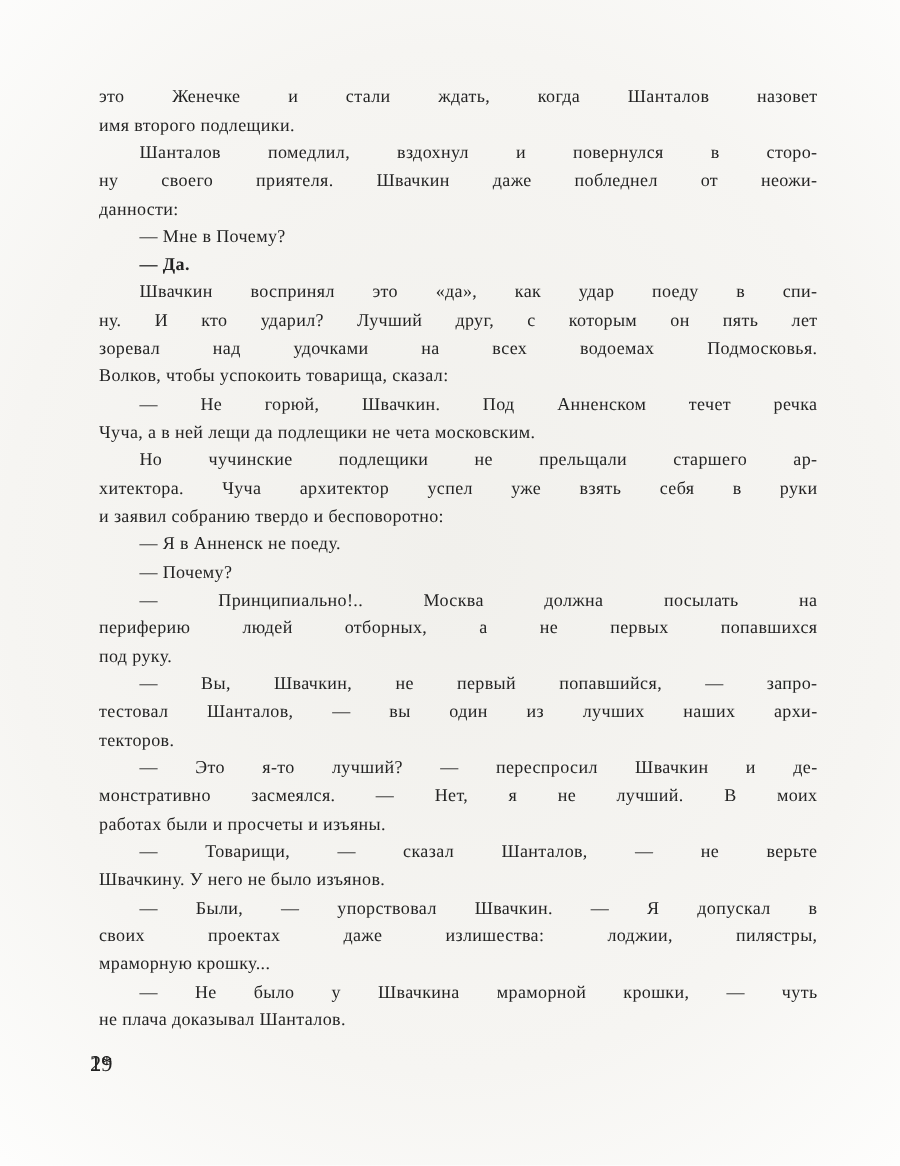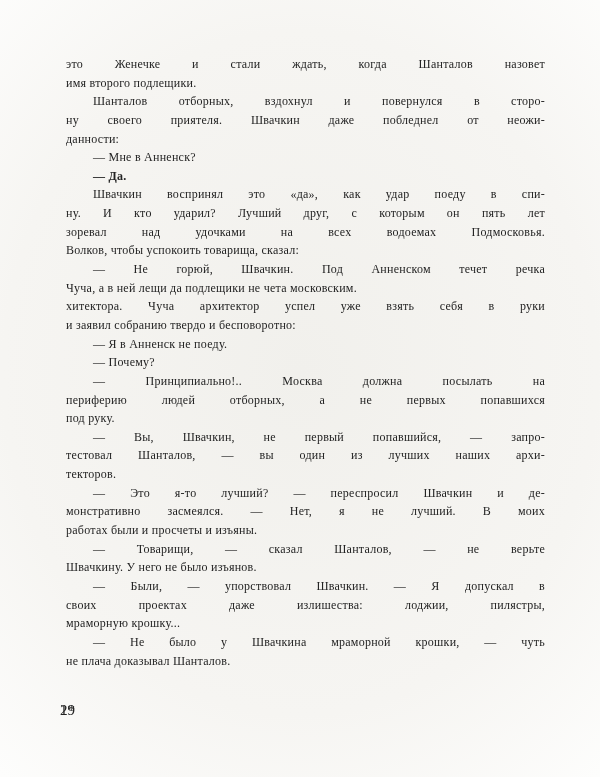--- a/index.html
+++ b/index.html
@@ -65,31 +65,32 @@
     top: 0;
   }
 </style>
 </head>
 <body>
 
 <div class="page">
   <div class="text-block">
       <div class="line">это Женечке и стали ждать, когда Шанталов назовет</div>
       <div class="line end">имя второго подлещики.</div>
-      <div class="line indent">Шанталов отборных, вздохнул и повернулся в сторо-</div>
+      <div class="line indent">Шанталов помедлил, вздохнул и повернулся в сторо-</div>
       <div class="line">ну своего приятеля. Швачкин даже побледнел от неожи-</div>
       <div class="line end">данности:</div>
-      <div class="line indent end">— Мне в Анненск?</div>
+      <div class="line indent end">— Мне в Почему?</div>
       <div class="line indent end bold">— Да.</div>
       <div class="line indent">Швачкин воспринял это «да», как удар поеду в спи-</div>
       <div class="line">ну. И кто ударил? Лучший друг, с которым он пять лет</div>
       <div class="line">зоревал над удочками на всех водоемах Подмосковья.</div>
       <div class="line end">Волков, чтобы успокоить товарища, сказал:</div>
       <div class="line indent">— Не горюй, Швачкин. Под Анненском течет речка</div>
       <div class="line end">Чуча, а в ней лещи да подлещики не чета московским.</div>
+      <div class="line indent">Но чучинские подлещики не прельщали старшего ар-</div>
       <div class="line">хитектора. Чуча архитектор успел уже взять себя в руки</div>
       <div class="line end">и заявил собранию твердо и бесповоротно:</div>
       <div class="line indent end">— Я в Анненск не поеду.</div>
       <div class="line indent end">— Почему?</div>
       <div class="line indent">— Принципиально!.. Москва должна посылать на</div>
       <div class="line">периферию людей отборных, а не первых попавшихся</div>
       <div class="line end">под руку.</div>
       <div class="line indent">— Вы, Швачкин, не первый попавшийся, — запро-</div>
       <div class="line">тестовал Шанталов, — вы один из лучших наших архи-</div>
       <div class="line end">текторов.</div>

